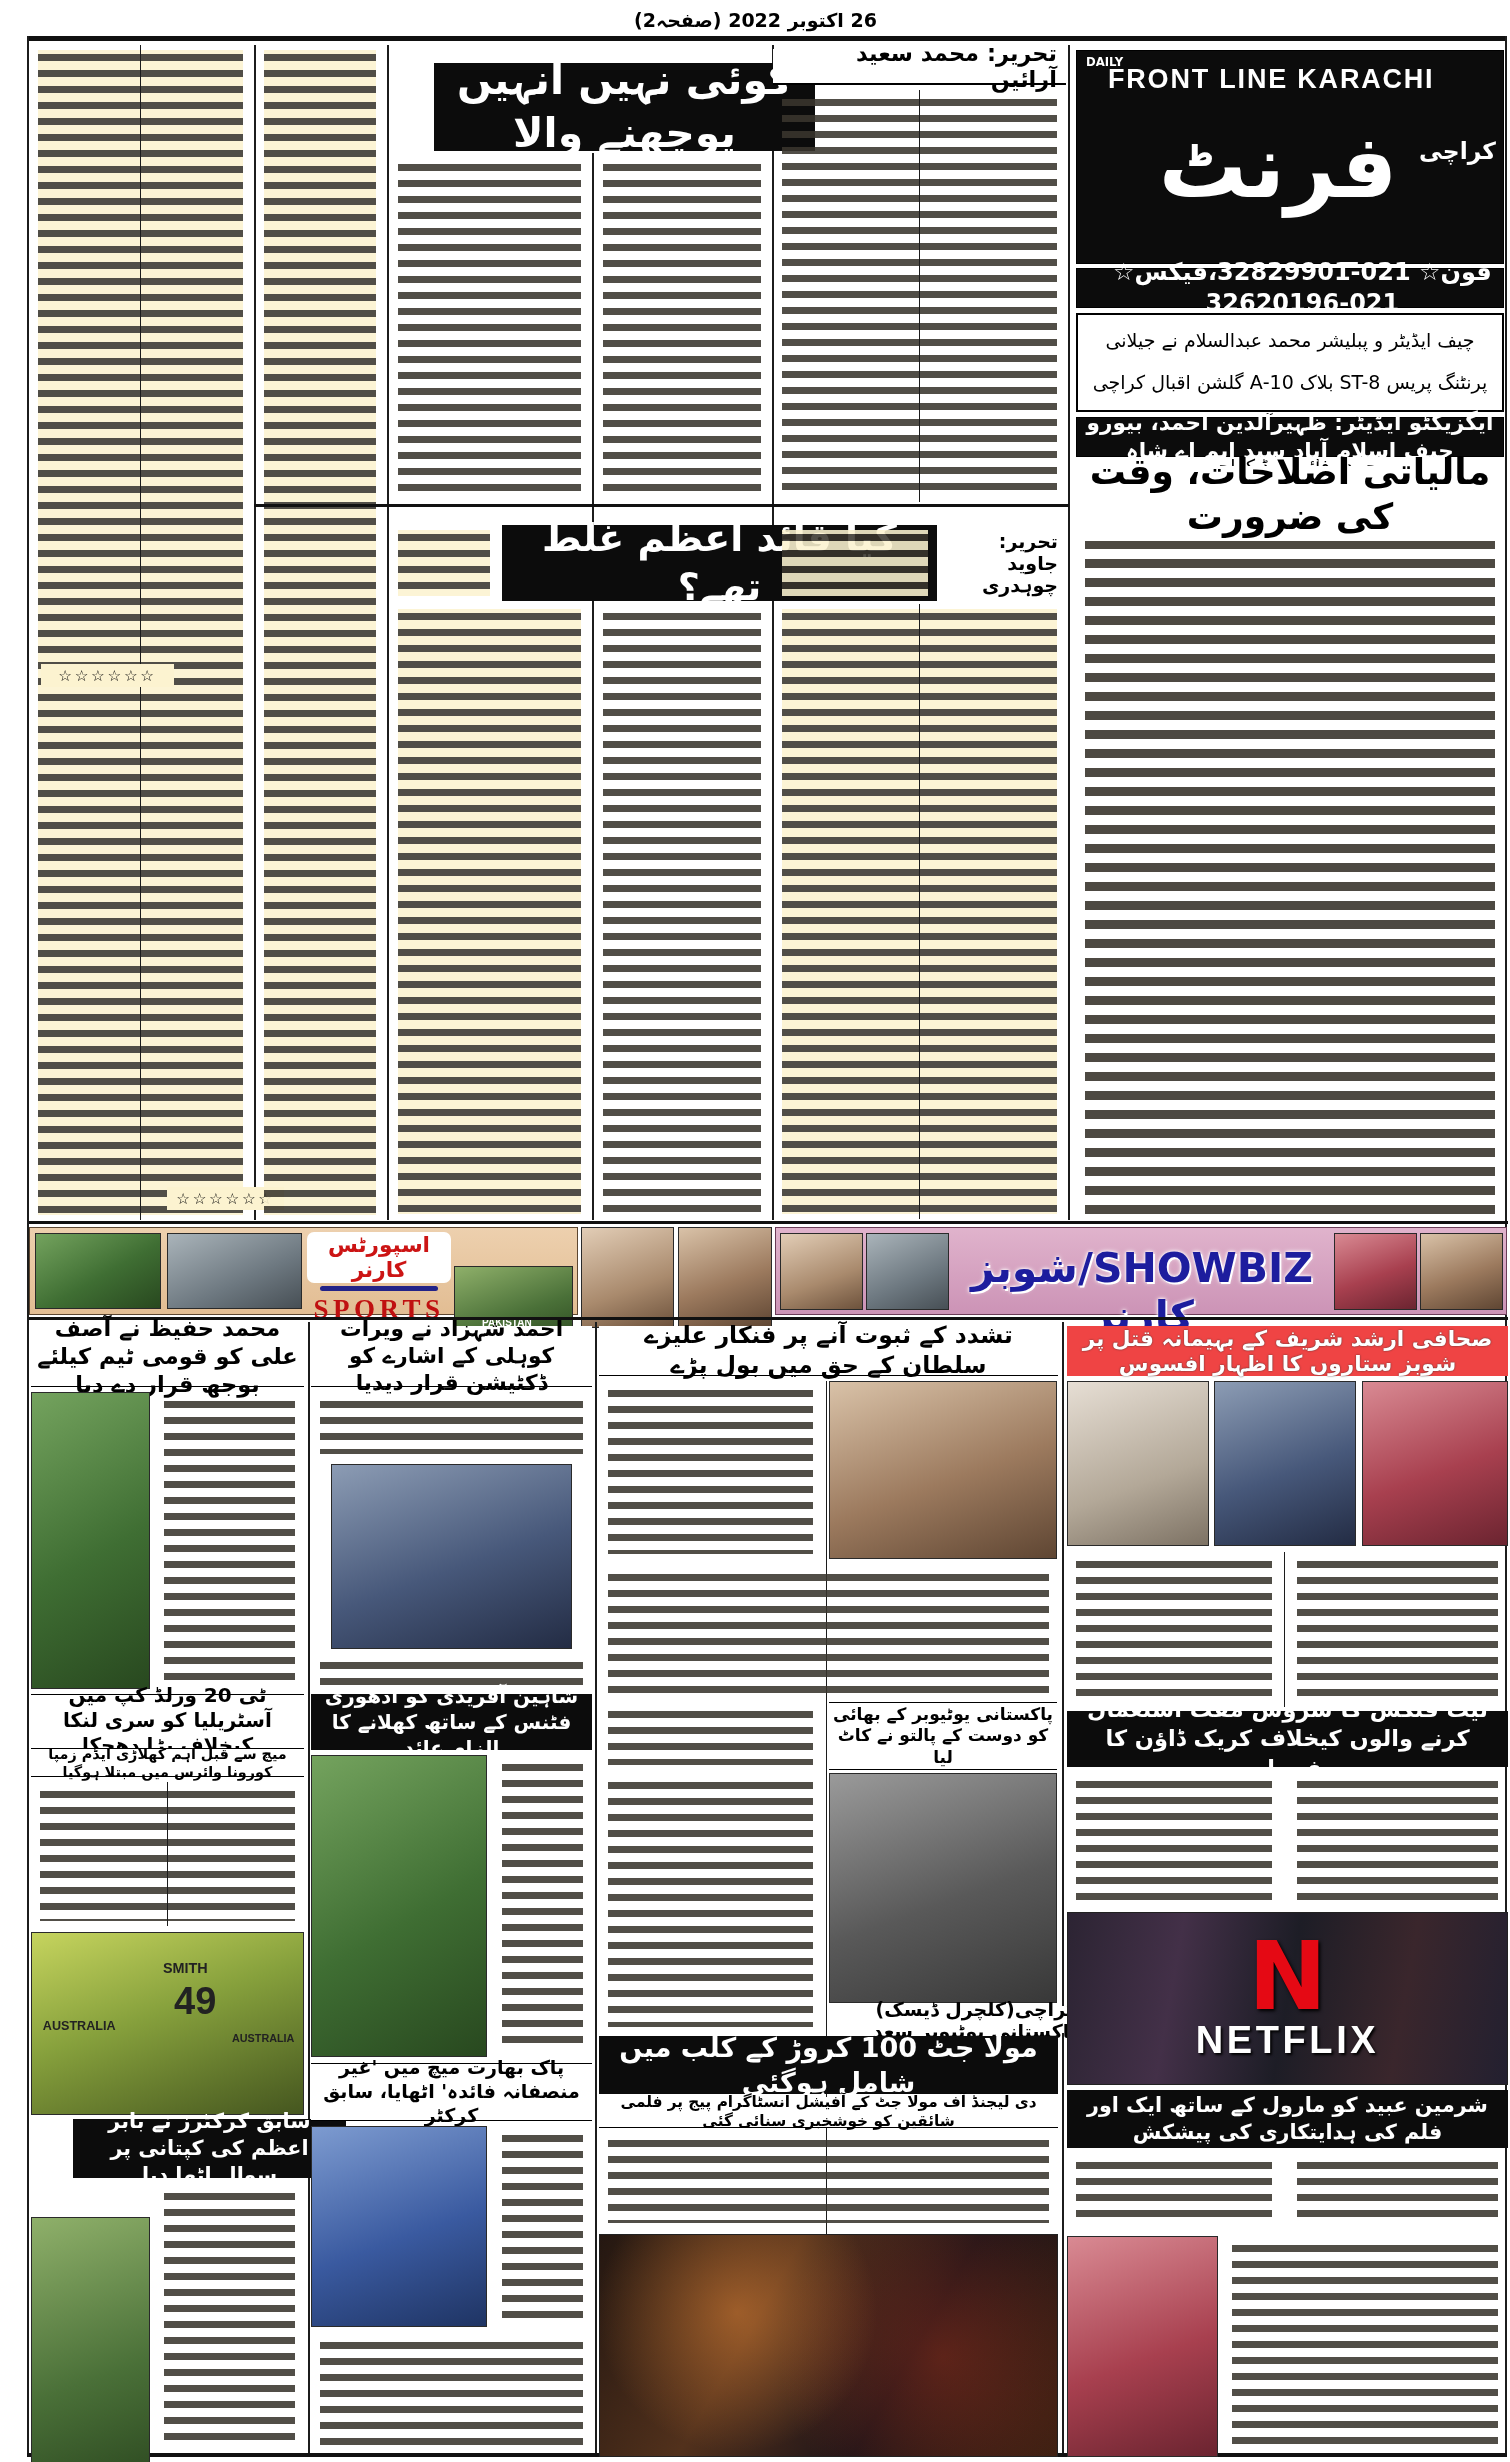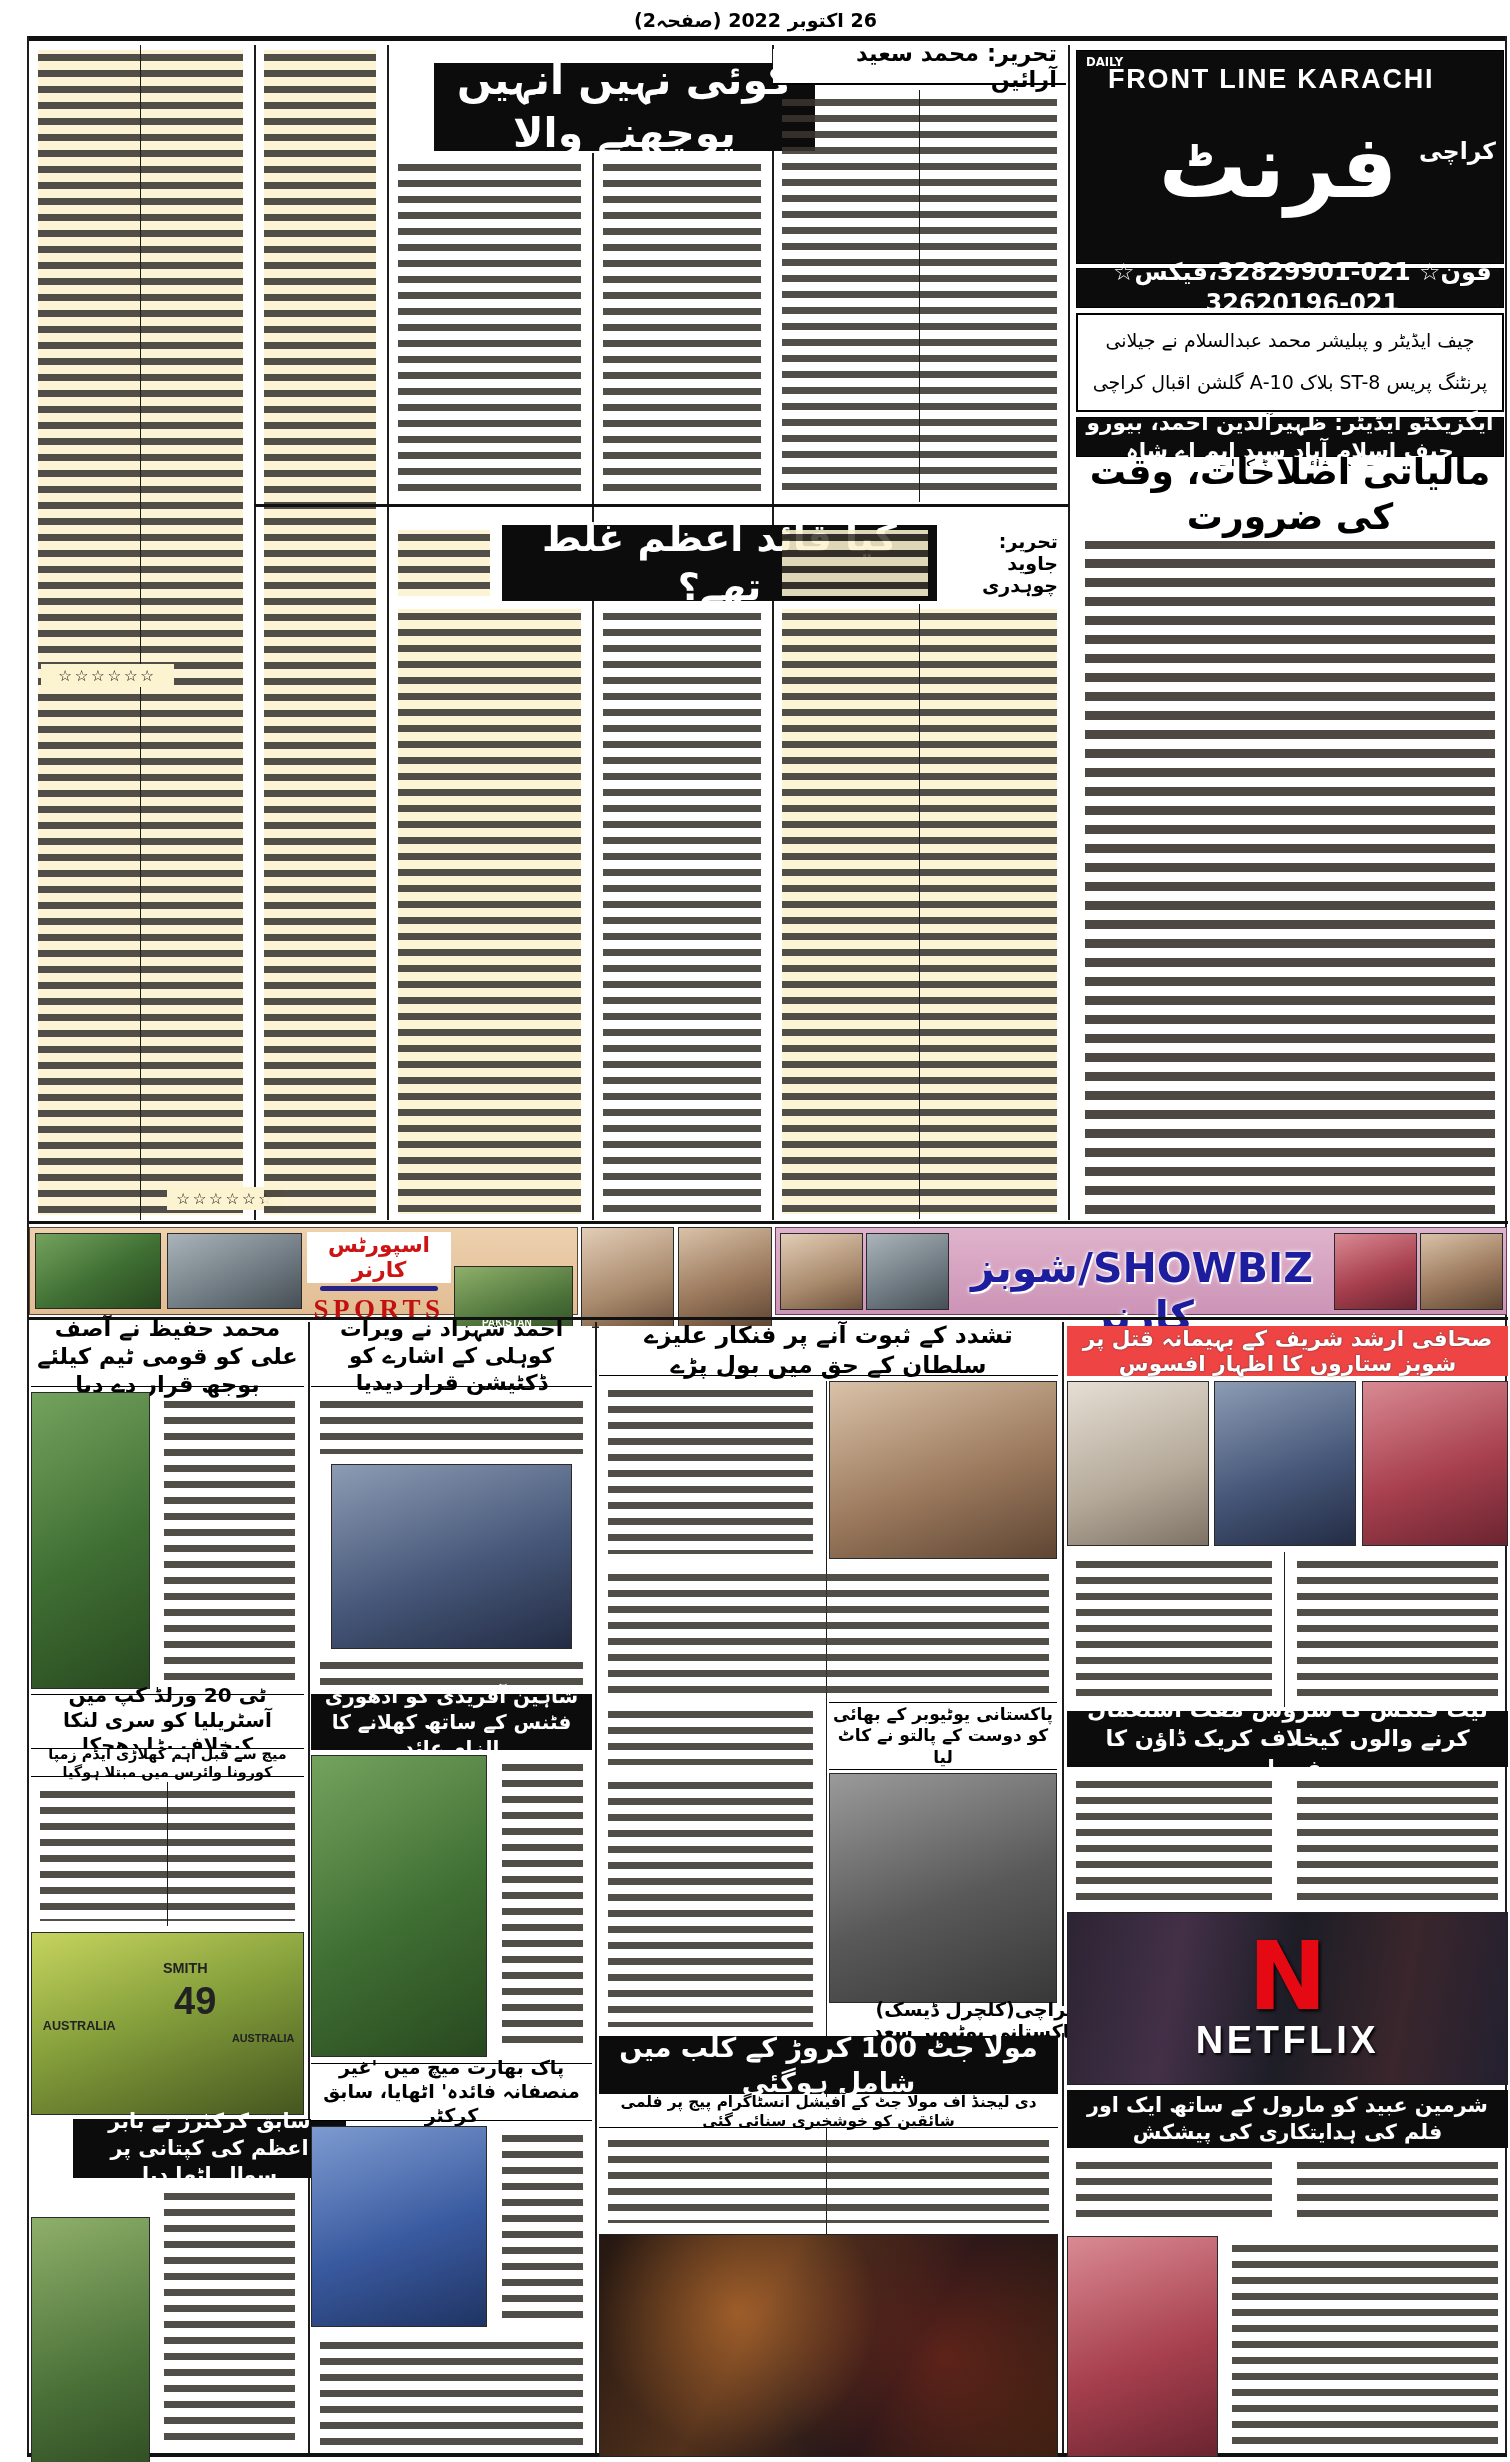--- a/index.html
+++ b/index.html
@@ -112,21 +112,21 @@
 
   <div class="abs headtext" style="left:1076px;top:466px;width:428px;height:56px;font-size:36px;">مالیاتی اصلاحات، وقت کی ضرورت</div>
   <div class="abs t loose" style="left:1076px;top:531px;width:428px;height:689px;"></div>
 
   <div class="abs hr" style="left:29px;top:1221px;width:1479px;height:2.7px;"></div>
 
   <div class="abs sports-banner" style="left:29px;top:1227px;width:549px;height:88px;">
     <div class="abs ph ph-green" style="left:5.4px;top:5.4px;width:126px;height:76px;"></div>
     <div class="abs ph ph-gray" style="left:137px;top:5.4px;width:135px;height:76px;"></div>
     <div class="abs" style="left:277px;top:3.6px;width:144px;height:81px;text-align:center;">
-      <div class="sb-label" style="background:#fff;border-radius:1px;padding:0.9px 5.4px;font-size:21.6px;">اسپورٹس کارنر</div>
+      <div class="sb-label" style="background:#fff;border-radius:7px;padding:0.9px 5.4px;font-size:21.6px;">اسپورٹس کارنر</div>
       <div style="height:5.4px;background:#232388;border-radius:2.7px;margin:2.7px 12.6px;"></div>
       <div class="sports-word" style="font-size:27px;">SPORTS</div>
     </div>
     <div class="abs ph ph-green2" style="left:424px;top:5.4px;width:119px;height:76px;">
       <span class="jersey" style="left:27px;top:50px;font-size:10px;color:#fff;">PAKISTAN</span>
     </div>
   </div>
 
   <div class="abs" style="left:581px;top:1227px;width:191px;height:101px;">
     <div class="abs ph ph-skin" style="left:0;top:0;width:93px;height:101px;"></div>

